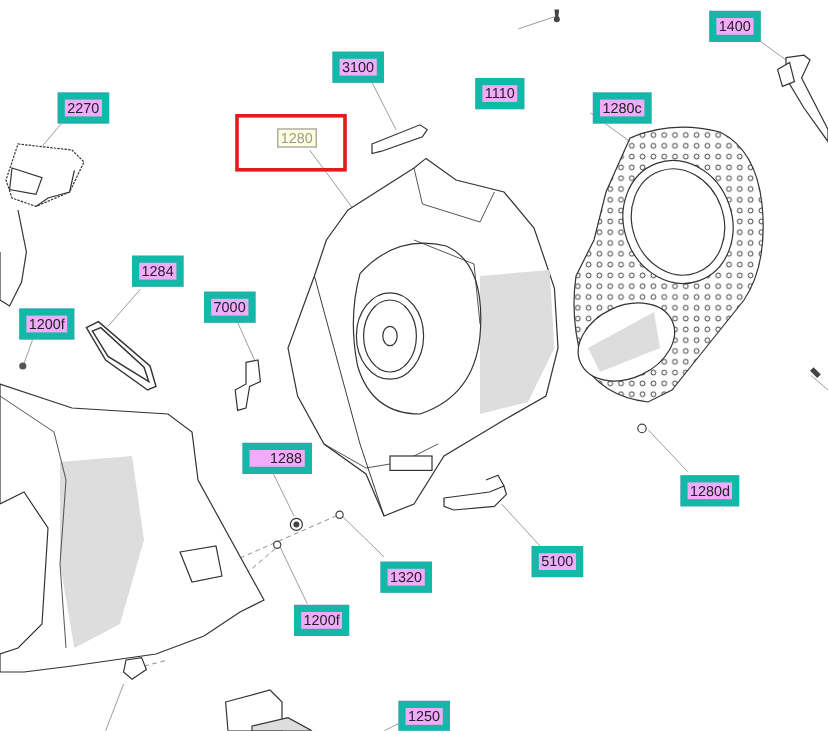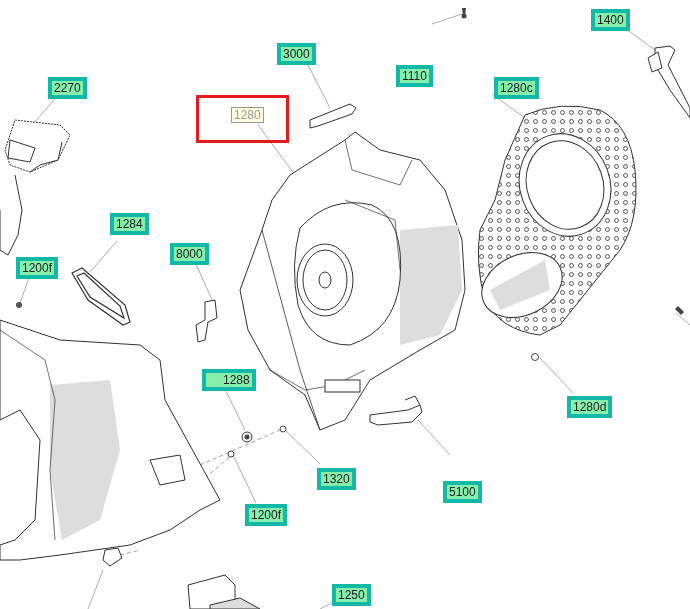--- a/index.html
+++ b/index.html
@@ -1,19 +1,19 @@
 <!DOCTYPE html>
 <html><head>
 <meta charset="utf-8">
 <style>
   html, body { margin:0; padding:0; background:#ffffff; }
   body { width:690px; height:609px; position:relative; overflow:hidden; font-family:"Liberation Sans", sans-serif; }
   #canvas { position:absolute; left:0; top:0; width:690px; height:609px; }
   .callout {
-    position:absolute; background:#86efac; border:4px solid #14b8a6;
+    position:absolute; background:#f0abfc; border:6px solid #14b8a6;
     font-size:12px; line-height:14px; padding:0 2px; color:#222;
     font-family:"Liberation Sans", sans-serif; white-space:nowrap; cursor:pointer;
   }
   .callout.active {
     background:#ffffe0; border:1px solid #999; color:#999;
   }
   .highlight-box {
     position:absolute; border:3px solid #e21b1b; box-sizing:border-box;
   }
 </style>
@@ -150,25 +150,25 @@
   <g stroke="#333" stroke-width="1" fill="#fff">
     <path d="M188 585 L225 575 L235 585 L235 609 L190 609 Z"></path>
     <path d="M210 605 L240 598 L260 609 L210 609 Z" fill="#ddd"></path>
   </g>
 </svg>
 
 <div class="highlight-box" style="left:196px;top:95px;width:93px;height:48px;"></div>
 
 <div class="callout" style="left:396px;top:21px;margin-top:44px;">1110</div>
 <div class="callout" style="left:591px;top:9px;">1400</div>
-<div class="callout" style="left:277px;top:43px;">3000</div>
+<div class="callout" style="left:277px;top:43px;">3100</div>
 <div class="callout" style="left:474px;top:77px;margin-left:20px;">1280c</div>
 <div class="callout" style="left:48px;top:77px;">2270</div>
 <div class="callout active" style="left:231px;top:107px;text-align:center;">1280</div>
 <div class="callout" style="left:110px;top:213px;">1284</div>
 <div class="callout" style="left:16px;top:257px;">1200f</div>
-<div class="callout" style="left:170px;top:243px;">8000</div>
+<div class="callout" style="left:170px;top:243px;">7000</div>
 <div class="callout" style="left:202px;top:369px;padding-left:17px;">1288</div>
 <div class="callout" style="left:567px;top:396px;">1280d</div>
 <div class="callout" style="left:317px;top:468px;">1320</div>
-<div class="callout" style="left:443px;top:481px;">5100</div>
+<div class="callout" style="left:443px;top:455px;">5100</div>
 <div class="callout" style="left:245px;top:504px;">1200f</div>
 <div class="callout" style="left:332px;top:584px;">1250</div>
 
 </body></html>

